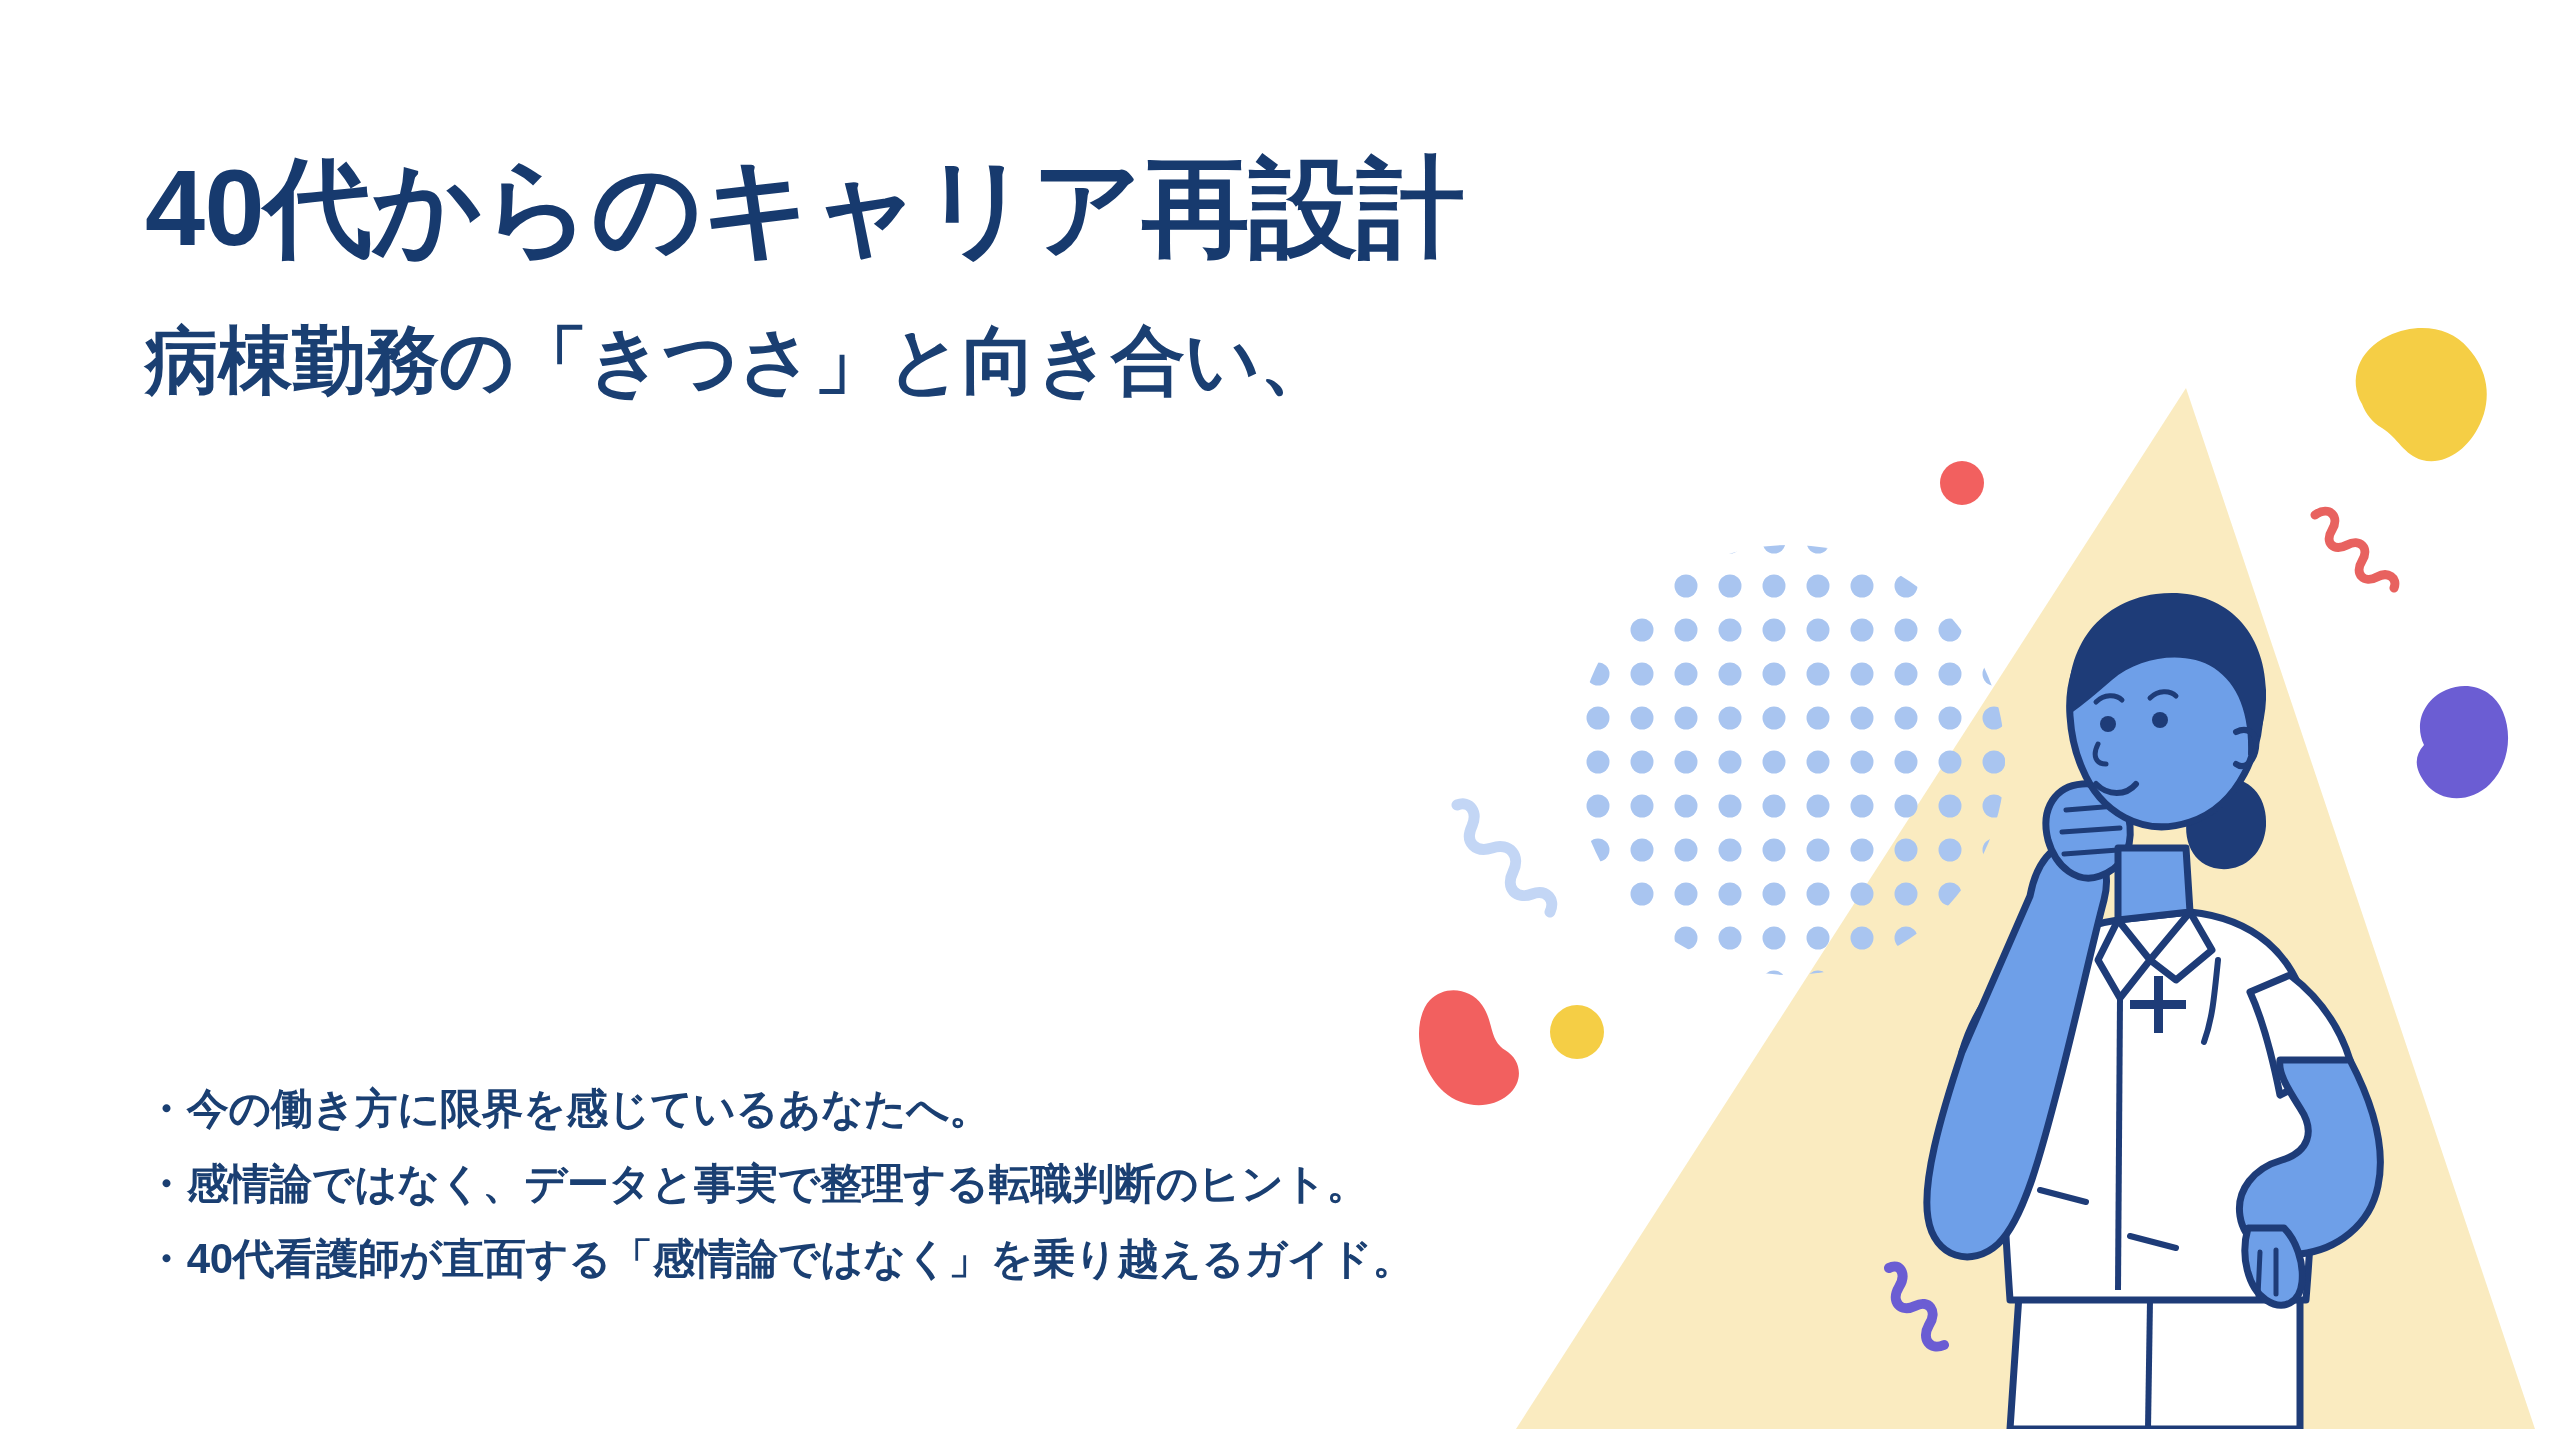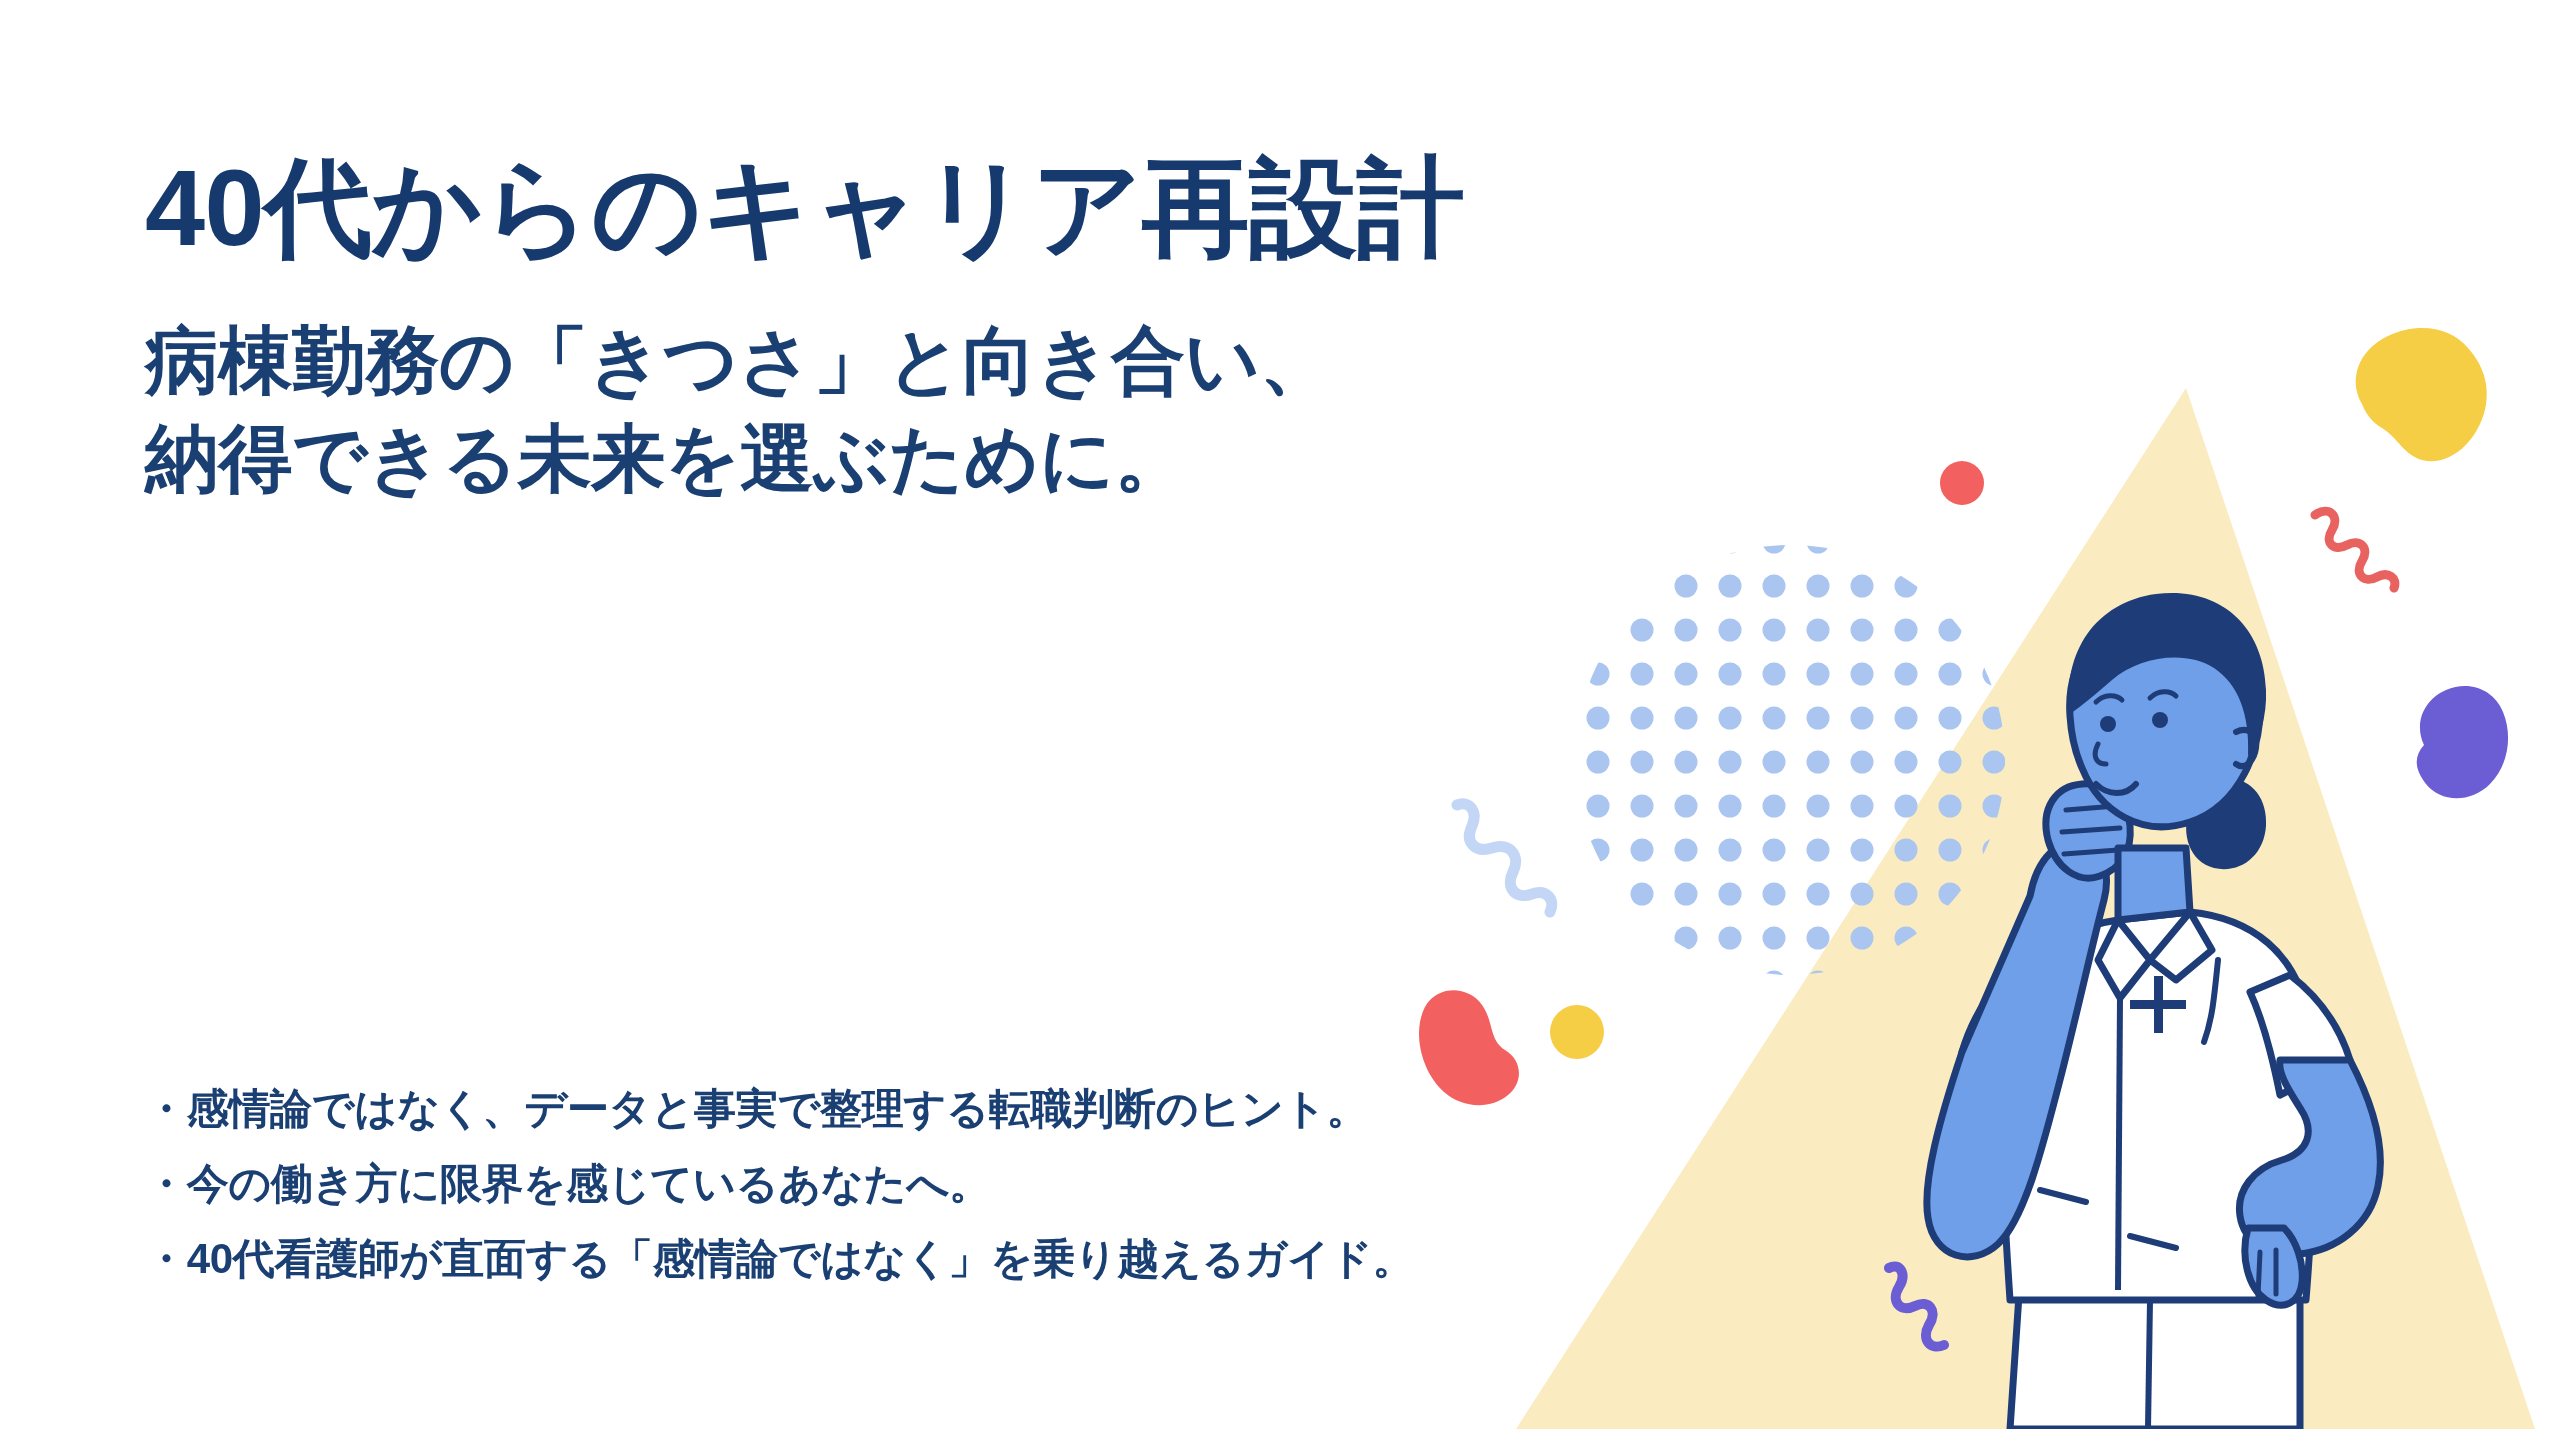--- a/index.html
+++ b/index.html
@@ -230,23 +230,22 @@
       </g>
     </svg>
   </div>
 
   <div class="content">
 
     <h1 class="headline">40代からのキャリア再設計</h1>
 
     <h2 class="subhead">
       <span class="sub-line">病棟勤務の「きつさ」と向き合い、</span>
-      <span class="sub-line">納得できる未来を選ぶために。</span>
     </h2>
 
     <ul class="bullets">
+      <li>・今の働き方に限界を感じているあなたへ。</li>
       <li>・感情論ではなく、データと事実で整理する転職判断のヒント。</li>
-      <li>・今の働き方に限界を感じているあなたへ。</li>
       <li>・40代看護師が直面する「感情論ではなく」を乗り越えるガイド。</li>
     </ul>
 
   </div>
 </div>
 
 </body></html>

